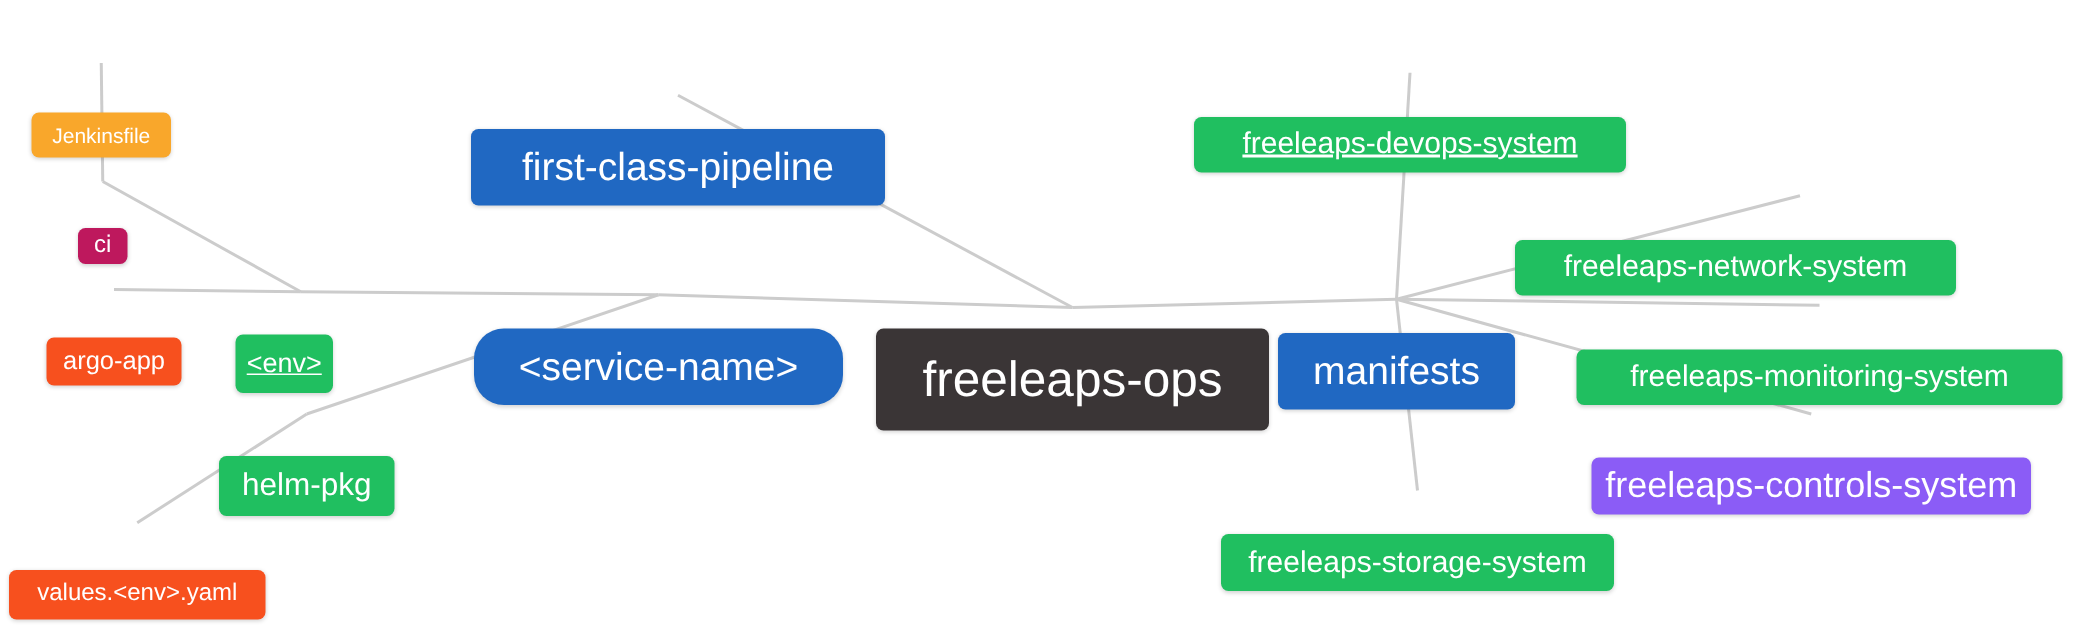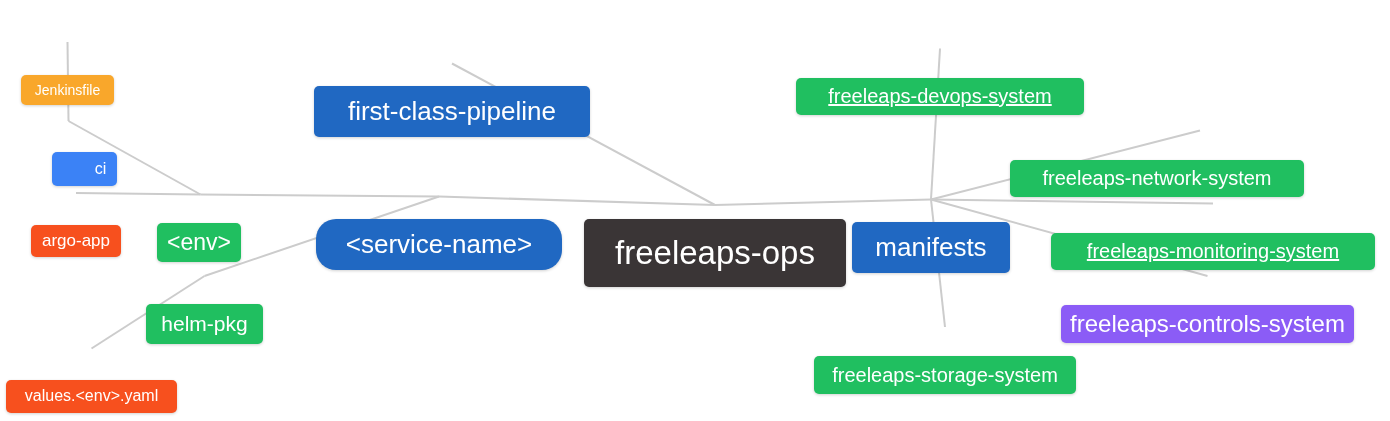--- a/index.html
+++ b/index.html
@@ -59,29 +59,29 @@
       <line x1="931" y1="199.5" x2="1200" y2="130.5" stroke="#cccccc" stroke-width="2"></line>
       <line x1="931" y1="199.5" x2="1213" y2="203.5" stroke="#cccccc" stroke-width="2"></line>
       <line x1="931" y1="199.5" x2="1207.5" y2="276" stroke="#cccccc" stroke-width="2"></line>
       <line x1="931" y1="199.5" x2="945" y2="327" stroke="#cccccc" stroke-width="2"></line>
     </svg>
 
   <div class="node" style="left: 21px; top: 27px; width: 93px; height: 30px; font-size: 14px; background-color: rgb(249, 167, 43);">
     <span>Jenkinsfile</span>
   </div>
 
-  <div class="node" style="left: 52px; top: 104px; width: 33px; height: 34px; font-size: 16px; background-color: #3b82f6; padding-left: 32px;">
+  <div class="node" style="left: 52px; top: 104px; width: 33px; height: 24px; font-size: 16px; background-color: #be185d;">
     <span>ci</span>
   </div>
 
   <div class="node" style="left: 31px; top: 177px; width: 90px; height: 32px; font-size: 17px; background-color: rgb(247, 80, 30);">
     <span>argo-app</span>
   </div>
 
-  <div class="node" style="left: 157px; top: 175px; width: 84px; height: 39px; font-size: 23px; background-color: rgb(32, 191, 96);">
+  <div class="node" style="left: 157px; top: 175px; width: 65px; height: 39px; font-size: 18px; background-color: rgb(32, 191, 96); text-decoration: underline;">
     <span>&lt;env&gt;</span>
   </div>
 
   <div class="node" style="left: 146px; top: 256px; width: 117px; height: 40px; font-size: 21px; background-color: rgb(32, 191, 96);">
     <span>helm-pkg</span>
   </div>
 
   <div class="node" style="left: 6px; top: 332px; width: 171px; height: 33px; font-size: 16px; background-color: rgb(247, 80, 30);">
     <span>values.&lt;env&gt;.yaml</span>
   </div>
@@ -103,21 +103,21 @@
   </div>
 
   <div class="node" style="left: 796px; top: 30px; width: 288px; height: 37px; font-size: 20px; background-color: rgb(32, 191, 96); text-decoration: underline;">
     <span>freeleaps-devops-system</span>
   </div>
 
   <div class="node" style="left: 1010px; top: 112px; width: 294px; height: 37px; font-size: 20px; background-color: rgb(32, 191, 96);">
     <span>freeleaps-network-system</span>
   </div>
 
-  <div class="node" style="left: 1051px; top: 185px; width: 324px; height: 37px; font-size: 20px; background-color: rgb(32, 191, 96); text-decoration: underline;">
+  <div class="node" style="left: 1051px; top: 185px; width: 324px; height: 37px; font-size: 20px; background-color: rgb(32, 191, 96);">
     <span>freeleaps-monitoring-system</span>
   </div>
 
   <div class="node" style="left: 1061px; top: 257px; width: 293px; height: 38px; font-size: 24px; background-color: #8b5cf6;">
     <span>freeleaps-controls-system</span>
   </div>
 
   <div class="node" style="left: 814px; top: 308px; width: 262px; height: 38px; font-size: 20px; background-color: rgb(32, 191, 96);">
     <span>freeleaps-storage-system</span>
   </div>

